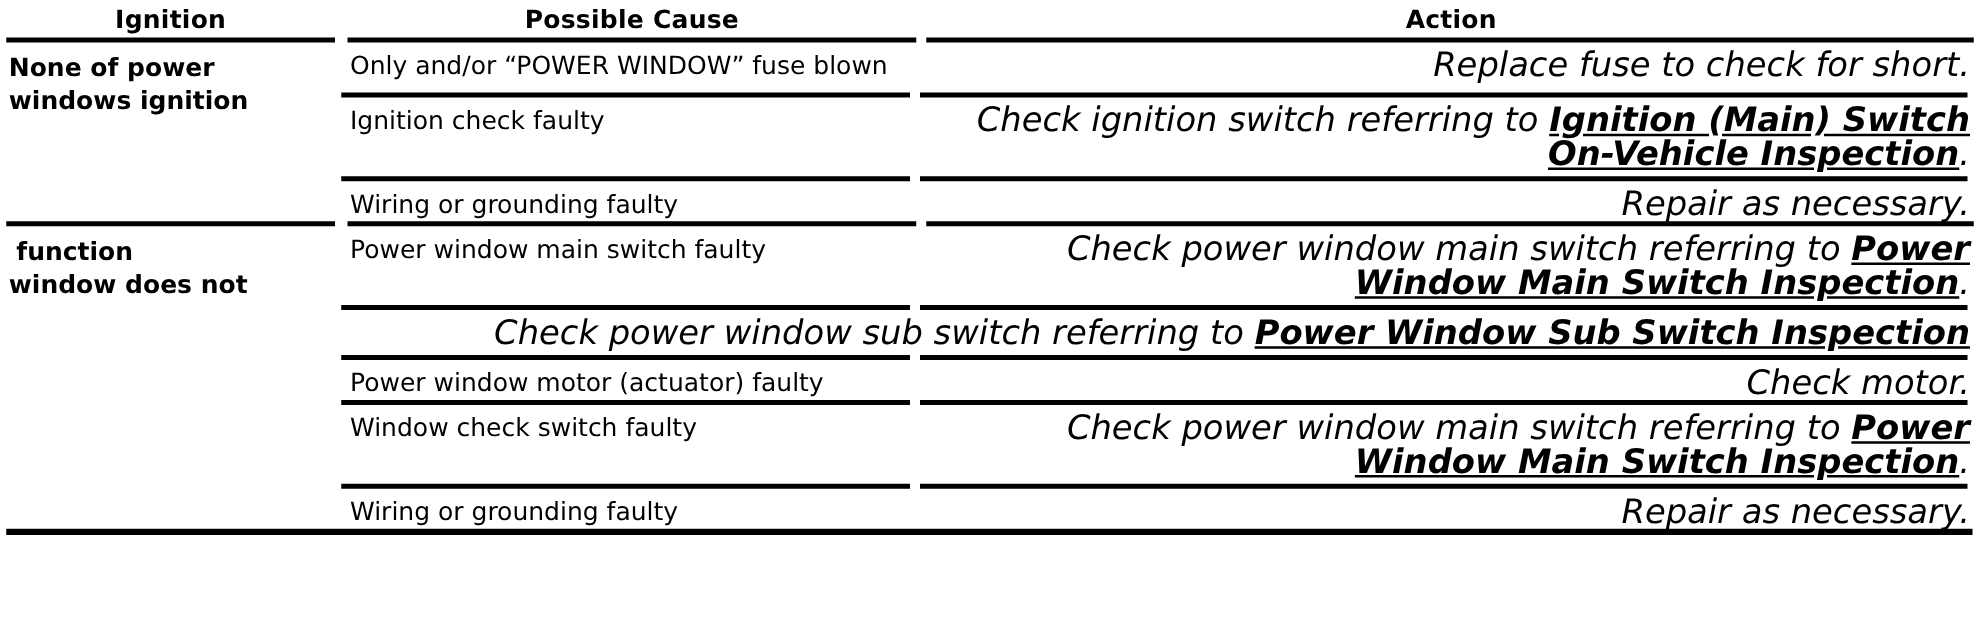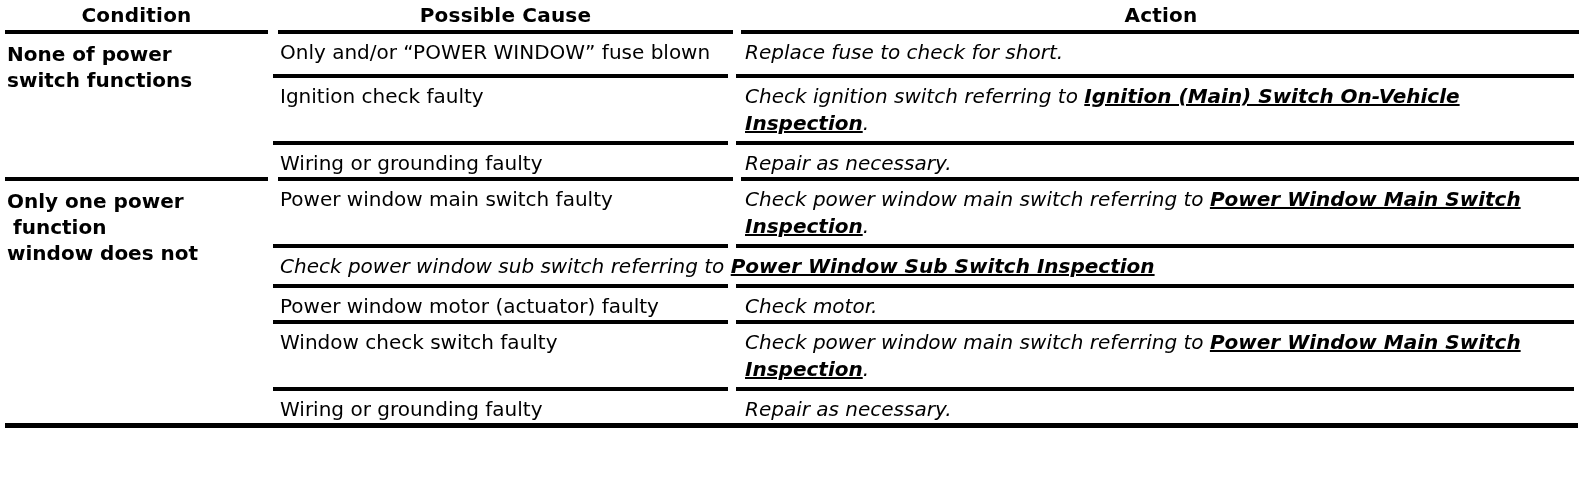--- a/index.html
+++ b/index.html
@@ -79,23 +79,24 @@
     padding: 5px 10px 0 7px;
     font-size: 20px;
     line-height: 27px;
   }
 
   .action-cell {
     flex: 1 1 auto;
     min-width: 0;
     box-sizing: border-box;
     padding: 5px 8px 0 7px;
-    font-size: 20px;
+    font-size: 27px;
     line-height: 27px;
     font-style: italic;
+    text-align: right;
   }
   .action-cell .lnk {
     font-weight: bold;
     font-style: italic;
     text-decoration: underline;
   }
 
   
   
   .rule {
@@ -129,39 +130,39 @@
   
   .pad-2 { height: 8px; }
   .pad-3 { height: 4px; }
 </style>
 </head>
 <body>
 
 <div class="sheet">
 
   <div class="thead">
-    <div class="th th-condition">Condition</div>
+    <div class="th th-condition">Ignition</div>
     <div class="th th-cause">Possible Cause</div>
     <div class="th th-action">Action</div>
   </div>
 
   <div class="rule">
     <span class="seg seg-cond"></span>
     <span class="gap gap-a"></span>
     <span class="seg seg-cause"></span>
     <span class="gap gap-b"></span>
     <span class="seg seg-action"></span>
   </div>
 
   <div class="tbody">
 
     <div class="grp">
       <div class="cond-cell">
         <span class="cond-text">None of power</span>
-        <span class="cond-text">switch functions</span>
+        <span class="cond-text">windows ignition</span>
       </div>
 
       <div class="rows">
 
         <div class="row">
           <div class="cause-cell">Only and/or “POWER WINDOW” fuse blown</div>
           <div class="action-cell">
             <span>Replace fuse to check for short.</span><span class="lnk"></span><span></span>
           </div>
         </div>
@@ -197,21 +198,20 @@
     <div class="rule">
       <span class="seg seg-cond"></span>
       <span class="gap gap-a"></span>
       <span class="seg seg-cause"></span>
       <span class="gap gap-b"></span>
       <span class="seg seg-action"></span>
     </div>
 
     <div class="grp">
       <div class="cond-cell">
-        <span class="cond-text">Only one power</span>
         <span class="cond-text" style="padding-left:6px;">function</span>
         <span class="cond-text">window does not</span>
       </div>
 
       <div class="rows">
 
         <div class="row">
           <div class="cause-cell">Power window main switch faulty</div>
           <div class="action-cell">
             <span>Check power window main switch referring to </span><span class="lnk">Power Window Main Switch Inspection</span><span>.</span>

